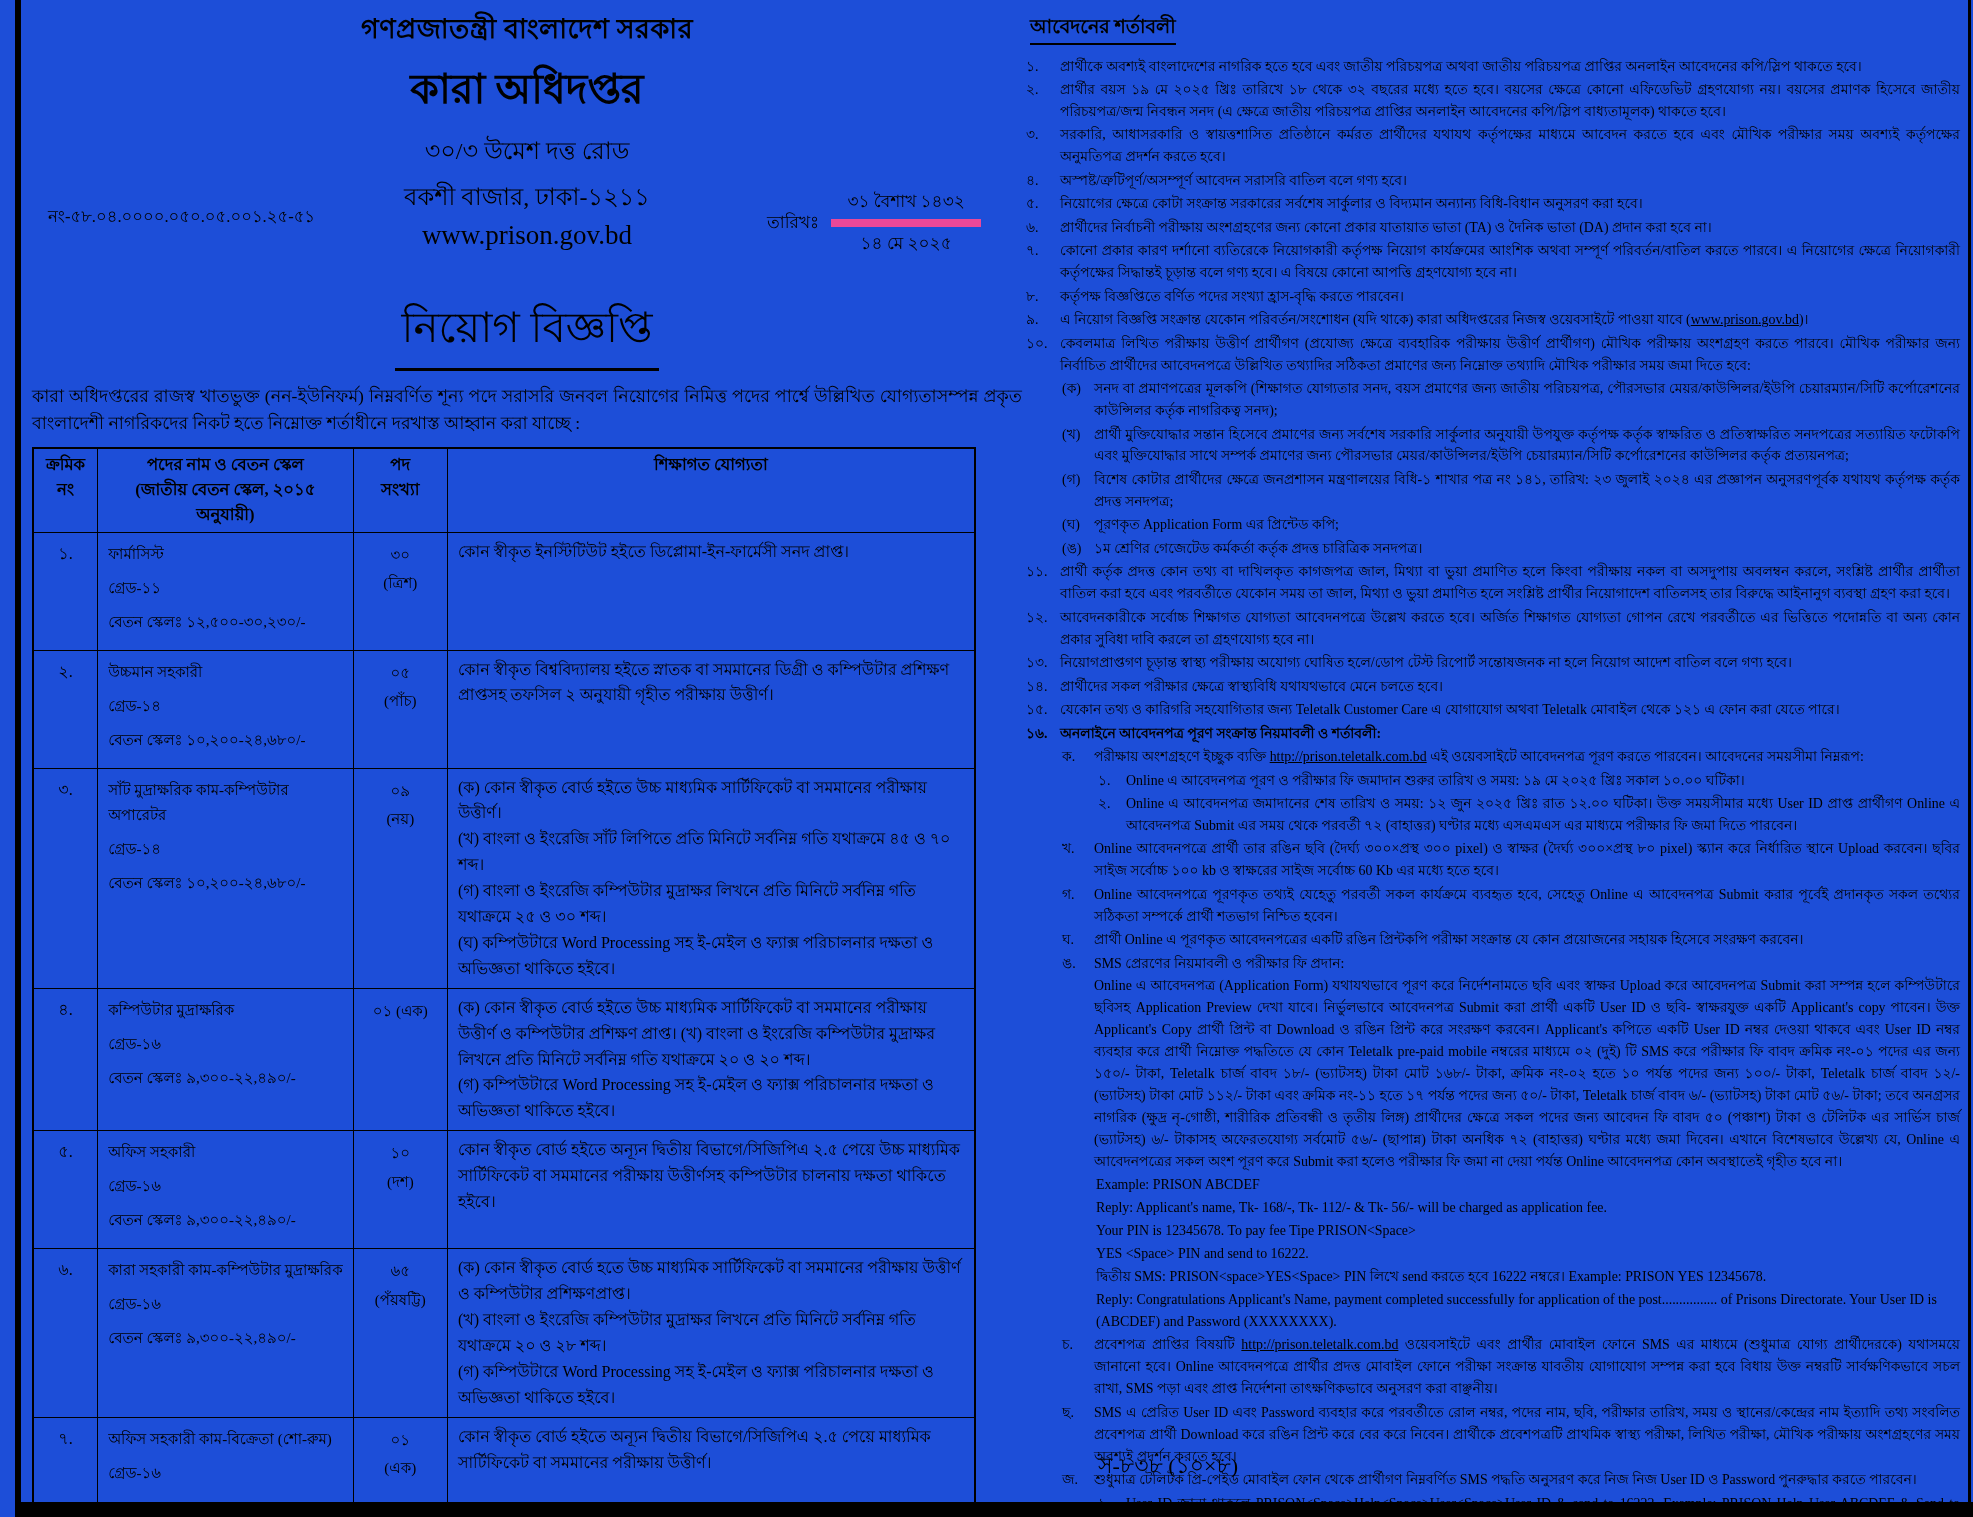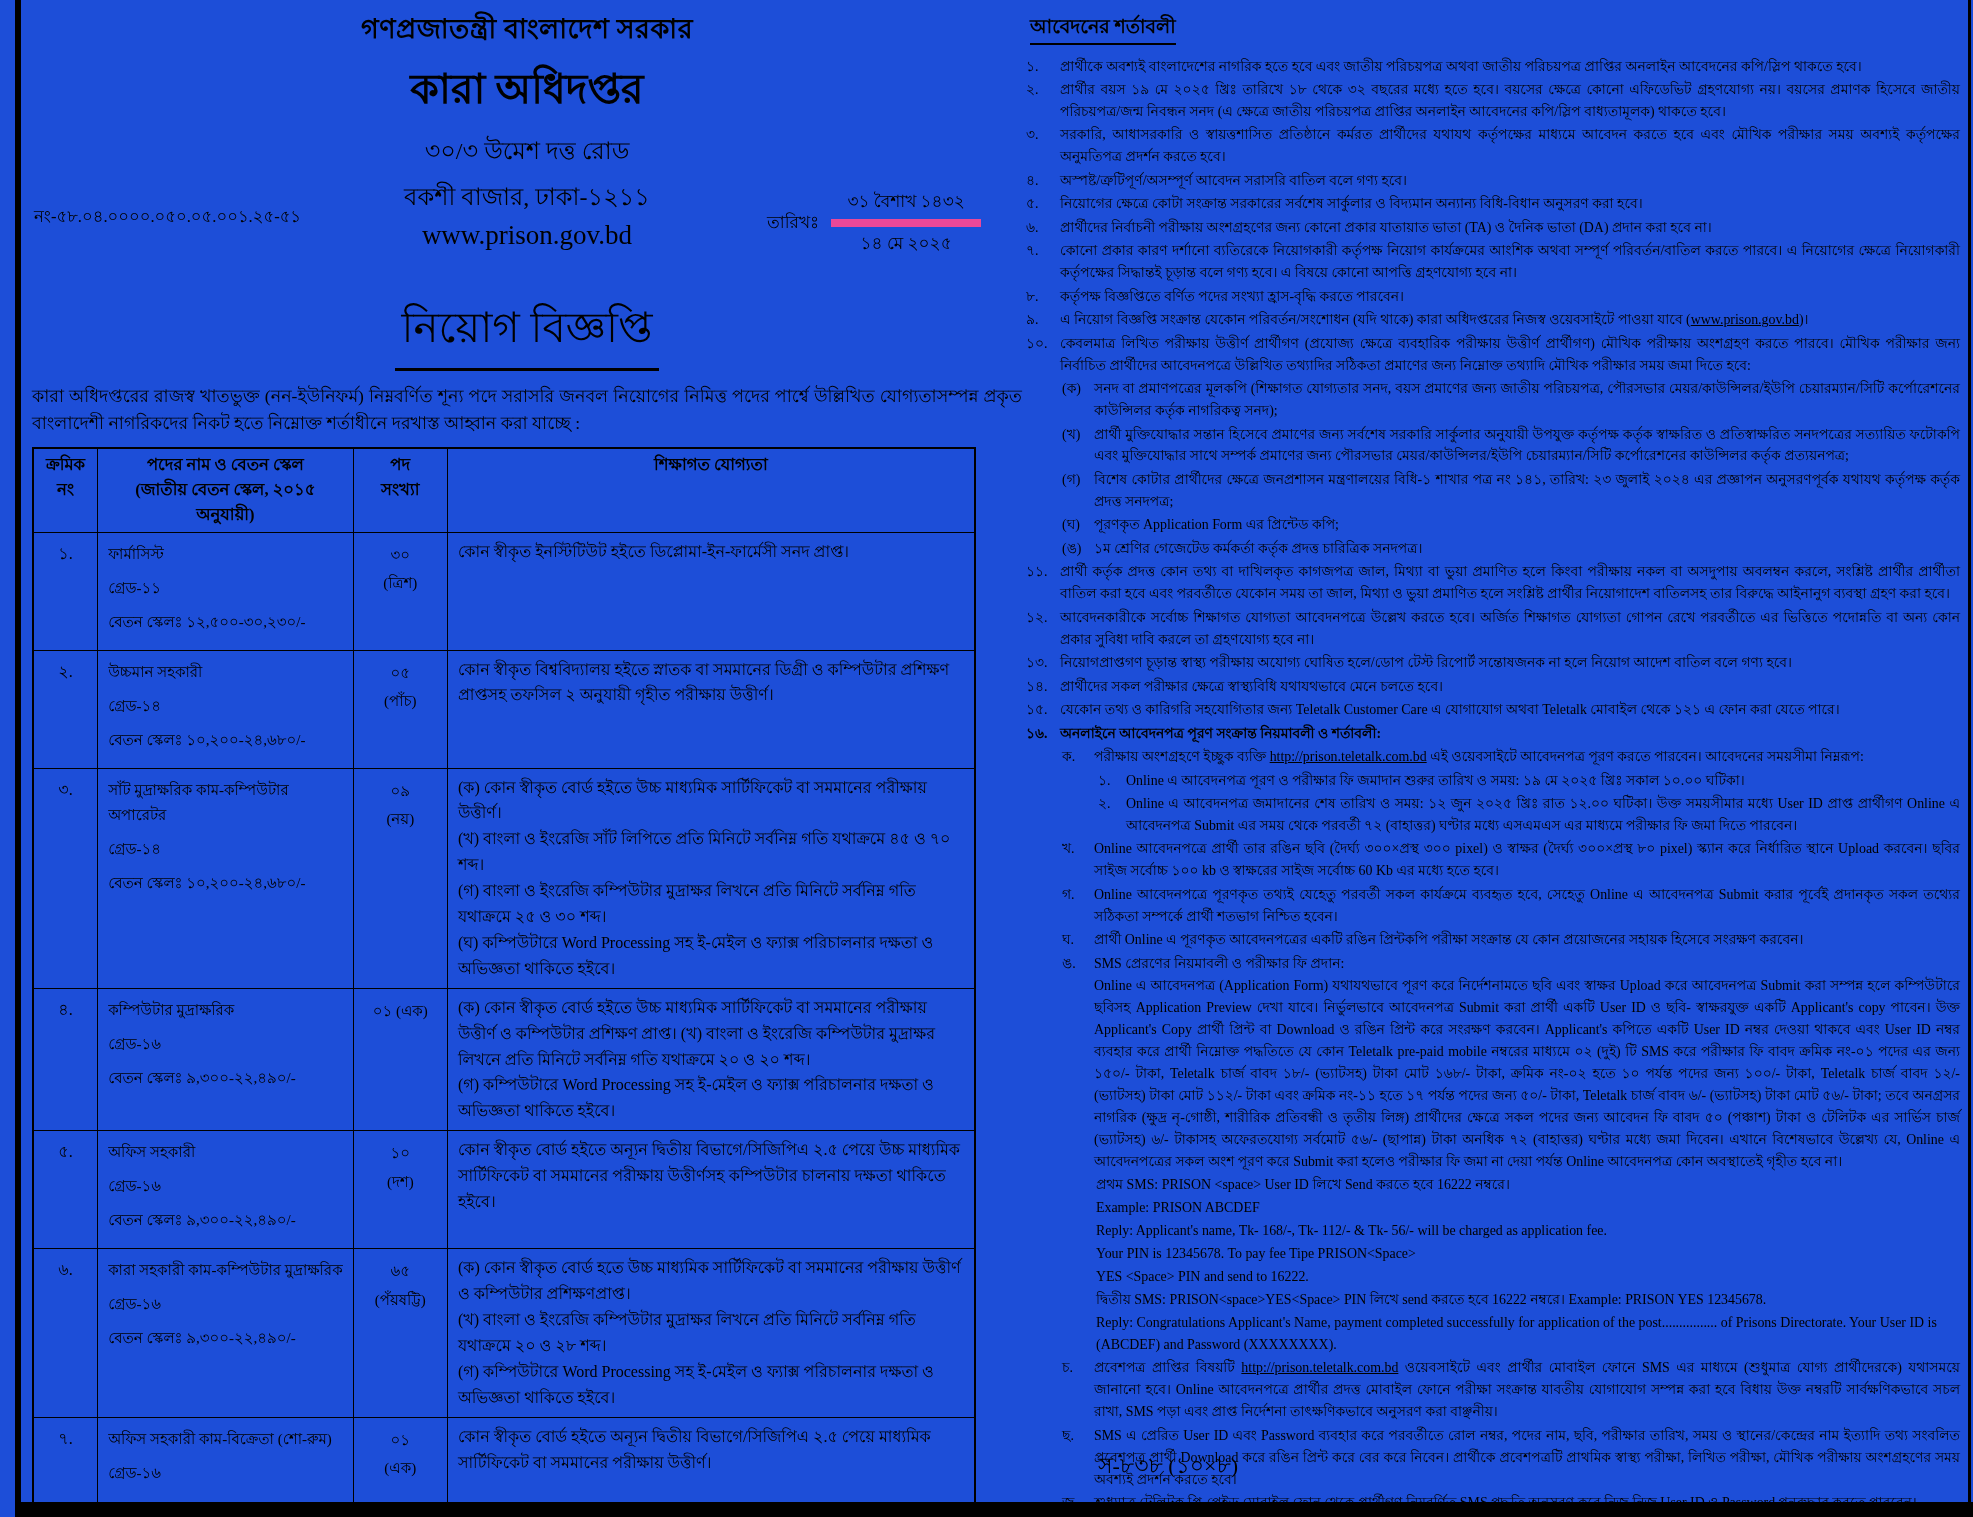--- a/index.html
+++ b/index.html
@@ -10,21 +10,21 @@
   .edge-bottom{position:absolute;left:15px;bottom:0;width:1958px;height:15px;background:#000;}
   .edge-right{position:absolute;right:2px;top:0;width:3px;height:1517px;background:#000;}
 
   
   .lcol{position:absolute;left:32px;top:8px;width:990px;}
   .doc-header{text-align:center;}
   .h-govt{font-size:27px;font-weight:bold;letter-spacing:.5px;}
   .h-org{font-size:41px;font-weight:bold;margin-top:4px;}
   .h-addr{font-size:24px;margin-top:6px;}
   .h-web{font-size:27px;margin-top:2px;}
-  .refline{position:absolute;left:2px;top:196px;font-size:16.5px;}
+  .refline{position:absolute;left:16px;top:196px;font-size:16.5px;}
   .dateblock{position:absolute;left:735px;top:180px;display:flex;align-items:center;gap:12px;font-size:17px;}
   .dateblock .vals{text-align:center;min-width:150px;}
   .dateblock .v1{border-bottom:8px solid #ec4899;padding:0 8px 3px;}
   .dateblock .v2{padding-top:3px;}
   .doc-title-wrap{text-align:center;margin-top:44px;}
   .doc-title{display:inline-block;font-size:42px;font-weight:normal;border-bottom:3px solid #000;padding:0 6px 2px;}
   .intro{margin-top:12px;font-size:17.5px;line-height:1.55;text-align:justify;}
 
   table.posts{border-collapse:collapse;margin-top:10px;width:944px;border:2.5px solid #000;}
   table.posts th,table.posts td{border:1.8px solid #000;vertical-align:top;}
@@ -319,21 +319,20 @@
       </div>
     <div class="ci lv1">
         <span class="n">ঘ.</span>
         <span class="t">প্রার্থী Online এ পূরণকৃত আবেদনপত্রের একটি রঙিন প্রিন্টকপি পরীক্ষা সংক্রান্ত যে কোন প্রয়োজনের সহায়ক হিসেবে সংরক্ষণ করবেন।</span>
       </div>
     <div class="ci lv1">
         <span class="n">ঙ.</span>
         <span class="t"><span>SMS প্রেরণের নিয়মাবলী ও পরীক্ষার ফি প্রদান:</span><br><span>Online এ আবেদনপত্র (Application Form) যথাযথভাবে পূরণ করে নির্দেশনামতে ছবি এবং স্বাক্ষর Upload করে আবেদনপত্র Submit করা সম্পন্ন হলে কম্পিউটারে ছবিসহ Application Preview দেখা যাবে। নির্ভুলভাবে আবেদনপত্র Submit করা প্রার্থী একটি User ID ও ছবি- স্বাক্ষরযুক্ত একটি Applicant's copy পাবেন। উক্ত Applicant's Copy প্রার্থী প্রিন্ট বা Download ও রঙিন প্রিন্ট করে সংরক্ষণ করবেন। Applicant's কপিতে একটি User ID নম্বর দেওয়া থাকবে এবং User ID নম্বর ব্যবহার করে প্রার্থী নিম্নোক্ত পদ্ধতিতে যে কোন Teletalk pre-paid mobile নম্বরের মাধ্যমে ০২ (দুই) টি SMS করে পরীক্ষার ফি বাবদ ক্রমিক নং-০১ পদের এর জন্য ১৫০/- টাকা, Teletalk চার্জ বাবদ ১৮/- (ভ্যাটসহ) টাকা মোট ১৬৮/- টাকা, ক্রমিক নং-০২ হতে ১০ পর্যন্ত পদের জন্য ১০০/- টাকা, Teletalk চার্জ বাবদ ১২/- (ভ্যাটসহ) টাকা মোট ১১২/- টাকা এবং ক্রমিক নং-১১ হতে ১৭ পর্যন্ত পদের জন্য ৫০/- টাকা, Teletalk চার্জ বাবদ ৬/- (ভ্যাটসহ) টাকা মোট ৫৬/- টাকা; তবে অনগ্রসর নাগরিক (ক্ষুদ্র নৃ-গোষ্ঠী, শারীরিক প্রতিবন্ধী ও তৃতীয় লিঙ্গ) প্রার্থীদের ক্ষেত্রে সকল পদের জন্য আবেদন ফি বাবদ ৫০ (পঞ্চাশ) টাকা ও টেলিটক এর সার্ভিস চার্জ (ভ্যাটসহ) ৬/- টাকাসহ অফেরতযোগ্য সর্বমোট ৫৬/- (ছাপান্ন) টাকা অনধিক ৭২ (বাহাত্তর) ঘণ্টার মধ্যে জমা দিবেন। এখানে বিশেষভাবে উল্লেখ্য যে, Online এ আবেদনপত্রের সকল অংশ পূরণ করে Submit করা হলেও পরীক্ষার ফি জমা না দেয়া পর্যন্ত Online আবেদনপত্র কোন অবস্থাতেই গৃহীত হবে না।</span></span>
       </div>
     <div class="sms-block">
-      <div>প্রথম SMS: PRISON &lt;space&gt; User ID লিখে Send করতে হবে 16222 নম্বরে।</div>
       <div>Example: PRISON ABCDEF</div>
       <div>Reply: Applicant's name, Tk- 168/-, Tk- 112/- &amp; Tk- 56/- will be charged as application fee.</div>
       <div>Your PIN is 12345678. To pay fee Tipe PRISON&lt;Space&gt;</div>
       <div>YES &lt;Space&gt; PIN and send to 16222.</div>
       <div>দ্বিতীয় SMS: PRISON&lt;space&gt;YES&lt;Space&gt; PIN লিখে send করতে হবে 16222 নম্বরে। Example: PRISON YES 12345678.</div>
       <div>Reply: Congratulations Applicant's Name, payment completed successfully for application of the post................ of Prisons Directorate. Your User ID is (ABCDEF) and Password (XXXXXXXX).</div>
     </div>
     <div class="ci lv1">
         <span class="n">চ.</span>
         <span class="t"><span>প্রবেশপত্র প্রাপ্তির বিষয়টি </span><span class="url">http://prison.teletalk.com.bd</span><span> ওয়েবসাইটে এবং প্রার্থীর মোবাইল ফোনে SMS এর মাধ্যমে (শুধুমাত্র যোগ্য প্রার্থীদেরকে) যথাসময়ে জানানো হবে। Online আবেদনপত্রে প্রার্থীর প্রদত্ত মোবাইল ফোনে পরীক্ষা সংক্রান্ত যাবতীয় যোগাযোগ সম্পন্ন করা হবে বিধায় উক্ত নম্বরটি সার্বক্ষণিকভাবে সচল রাখা, SMS পড়া এবং প্রাপ্ত নির্দেশনা তাৎক্ষণিকভাবে অনুসরণ করা বাঞ্ছনীয়।</span></span>

